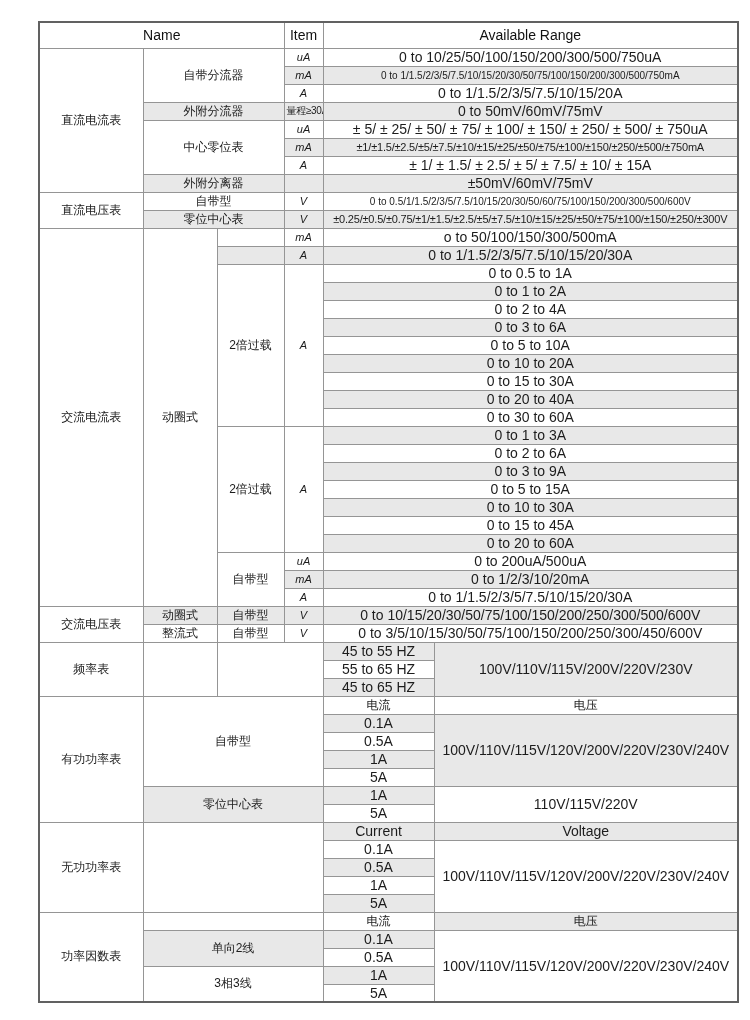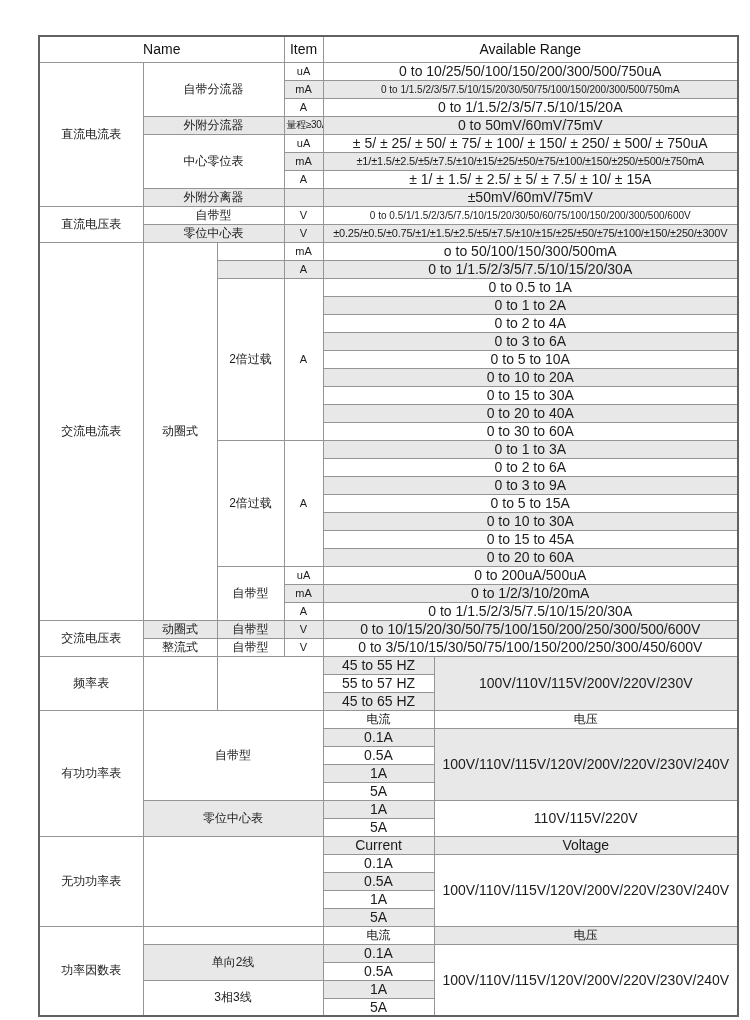--- a/index.html
+++ b/index.html
@@ -1,26 +1,26 @@
 <!DOCTYPE html>
 <html><head>
 <meta charset="utf-8">
 <style>
   html,body{margin:0;padding:0;background:#fff;}
   .page{position:relative;width:750px;height:1020px;background:#fff;overflow:hidden;
         font-family:"Liberation Sans","DejaVu Sans",sans-serif;color:#1c1c1c;}
-  table.spec{position:absolute;left:38px;top:35px;width:699px;border-collapse:collapse;
+  table.spec{position:absolute;left:38px;top:21px;width:699px;border-collapse:collapse;
              table-layout:fixed;border:2px solid #616161;}
   table.spec td, table.spec th{border:1px solid #959595;text-align:center;vertical-align:middle;
              padding:0 2px;overflow:hidden;white-space:nowrap;font-weight:normal;}
   thead tr{height:26px;}
   tbody tr{height:18px;}
   th{font-size:14px;color:#111;}
   .cn{font-size:12px;}
-  .it{font-size:11px;}
+  .it{font-size:11px;font-style:italic;}
   .rng{font-size:14px;}
   .rng-m{font-size:10px;}
   .rng-s{font-size:11px;letter-spacing:-0.2px;}
   .tiny{font-size:10px;letter-spacing:-0.3px;}
   .g{background:#e8e8e8;}
 </style>
 </head>
 <body>
 
 <div class="page">
@@ -185,21 +185,21 @@
 </tr>
 
 <tr>
   <td rowspan="3" class="cn">频率表</td>
   <td rowspan="3"></td>
   <td colspan="2" rowspan="3"></td>
   <td class="rng g">45 to 55 HZ</td>
   <td rowspan="3" class="rng g">100V/110V/115V/200V/220V/230V</td>
 </tr>
 <tr>
-          <td class="rng">55 to 57 HZ</td>
+          <td class="rng">55 to 65 HZ</td>
         </tr>
 <tr>
           <td class="rng g">45 to 65 HZ</td>
         </tr>
 
 <tr>
   <td rowspan="7" class="cn">有功功率表</td>
   <td colspan="3" rowspan="5" class="cn">自带型</td>
   <td class="cn">电流</td>
   <td class="cn">电压</td>

